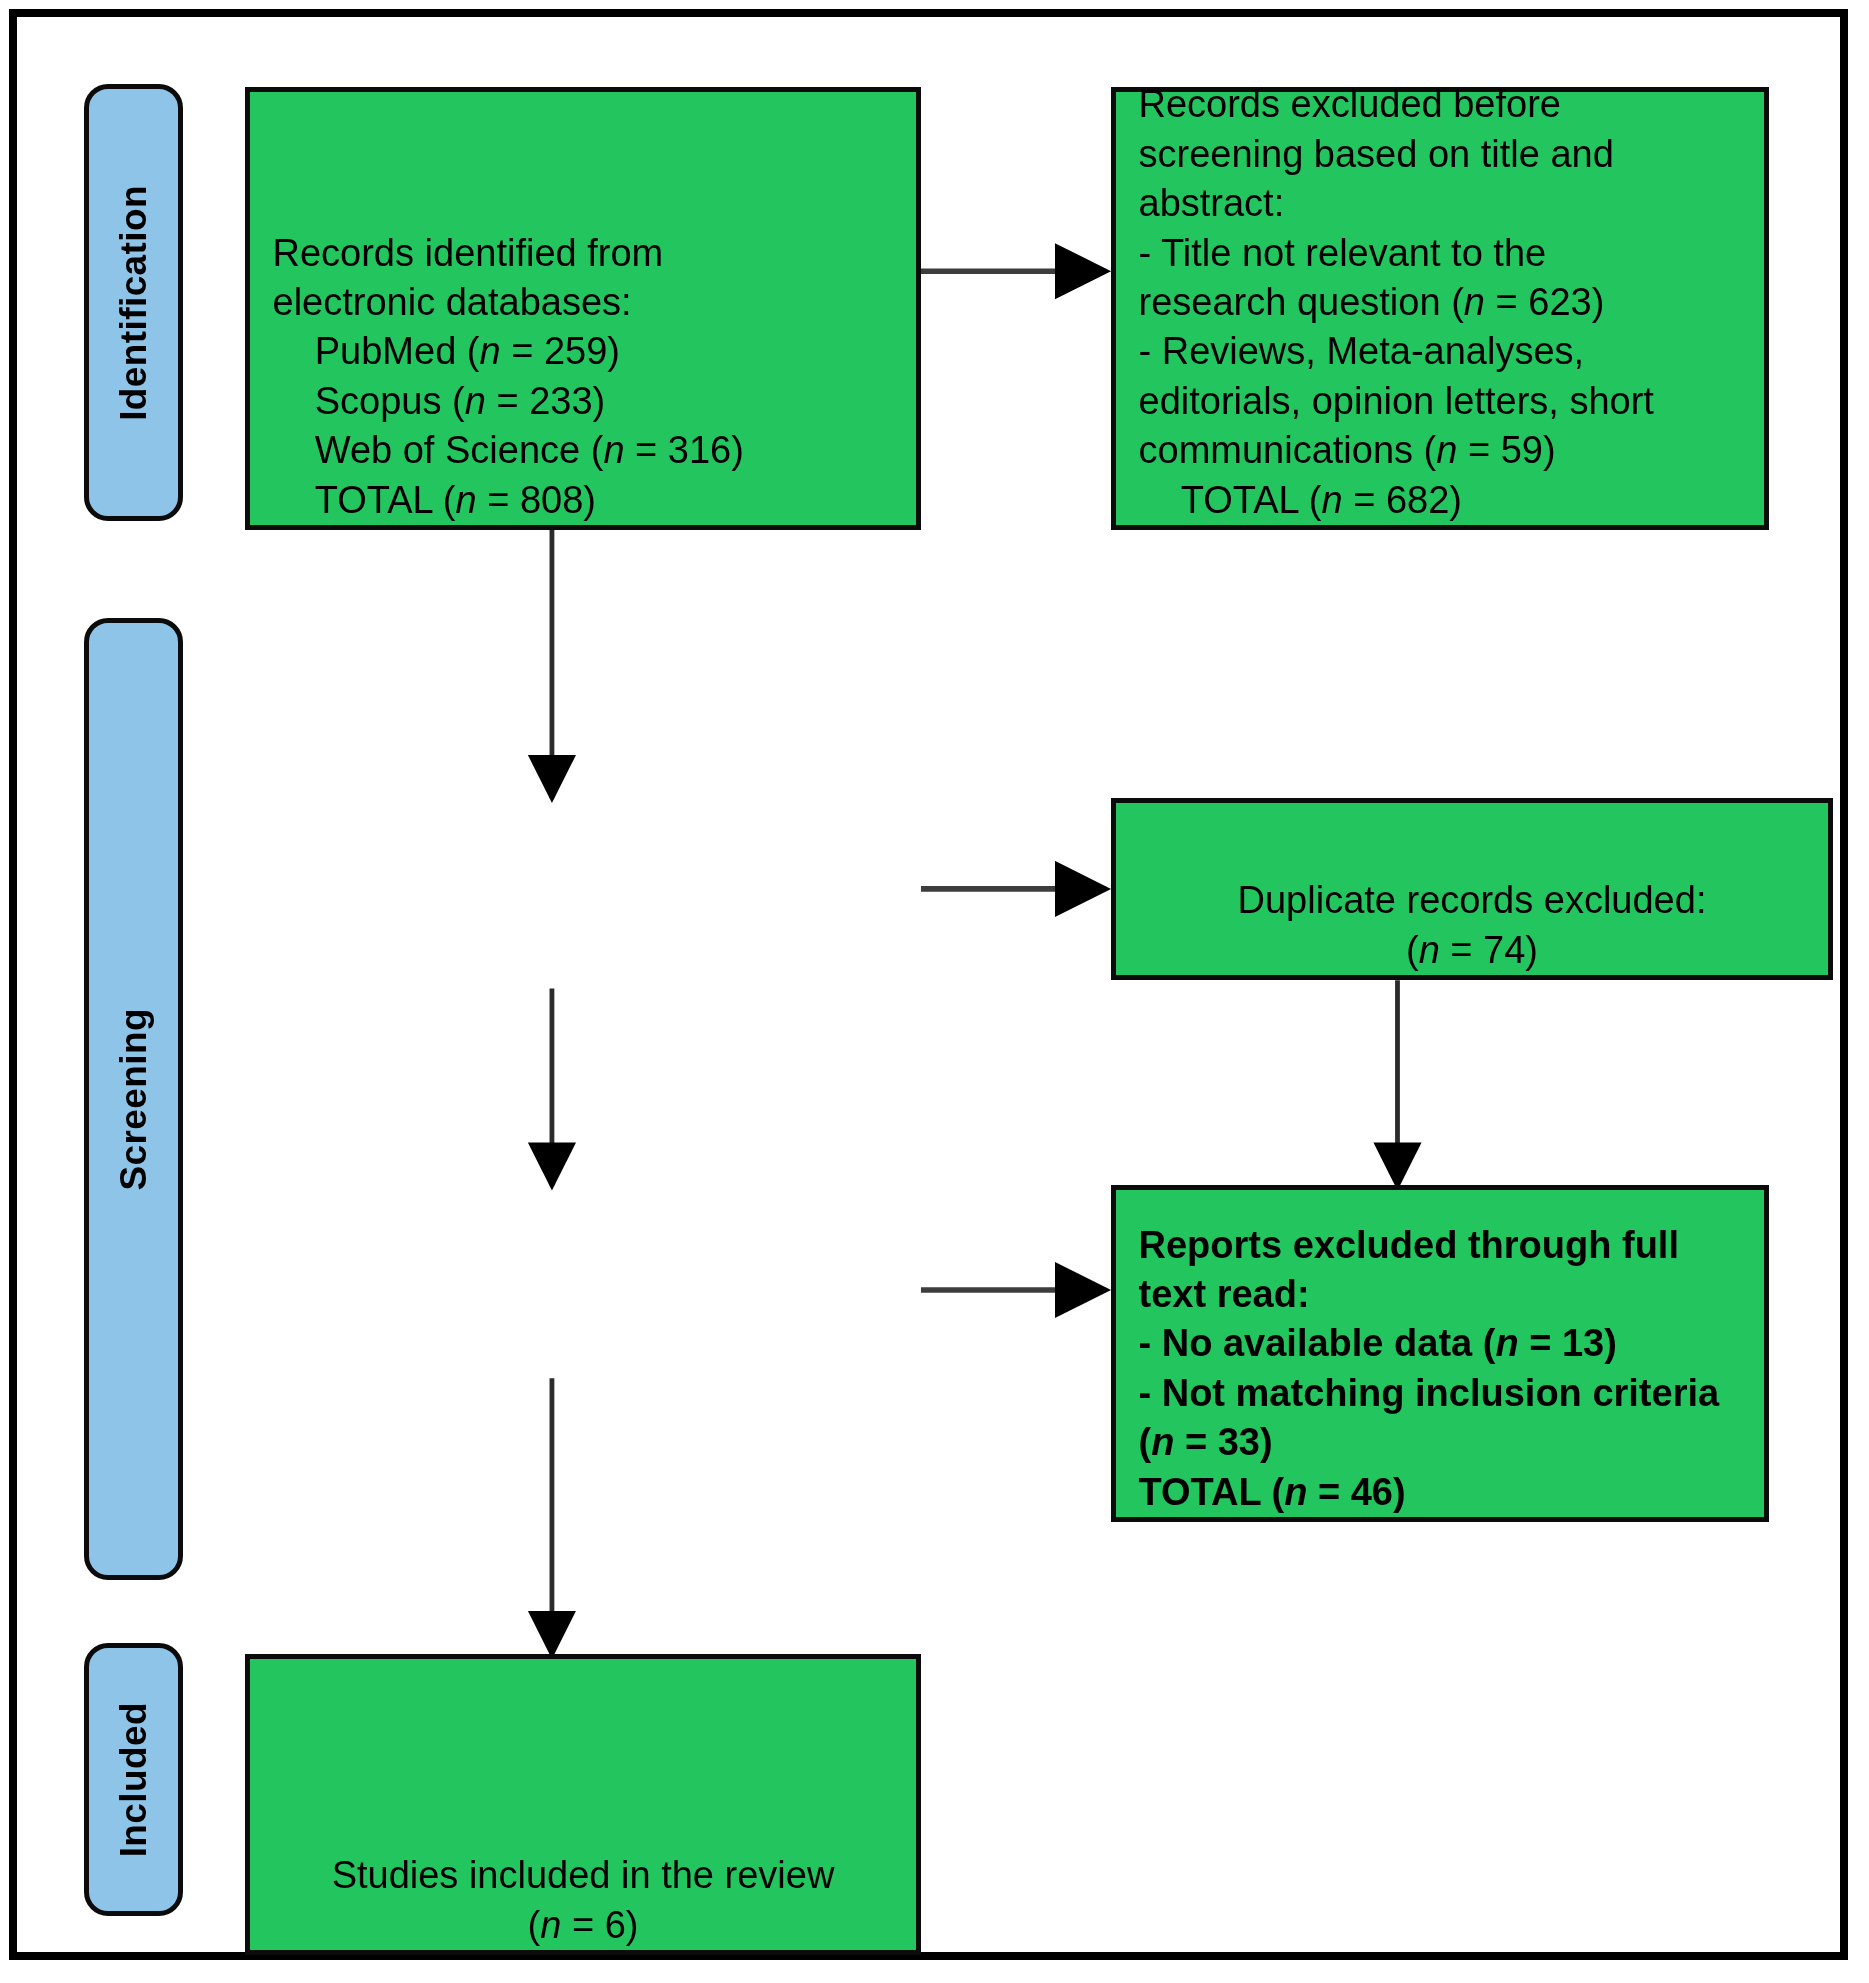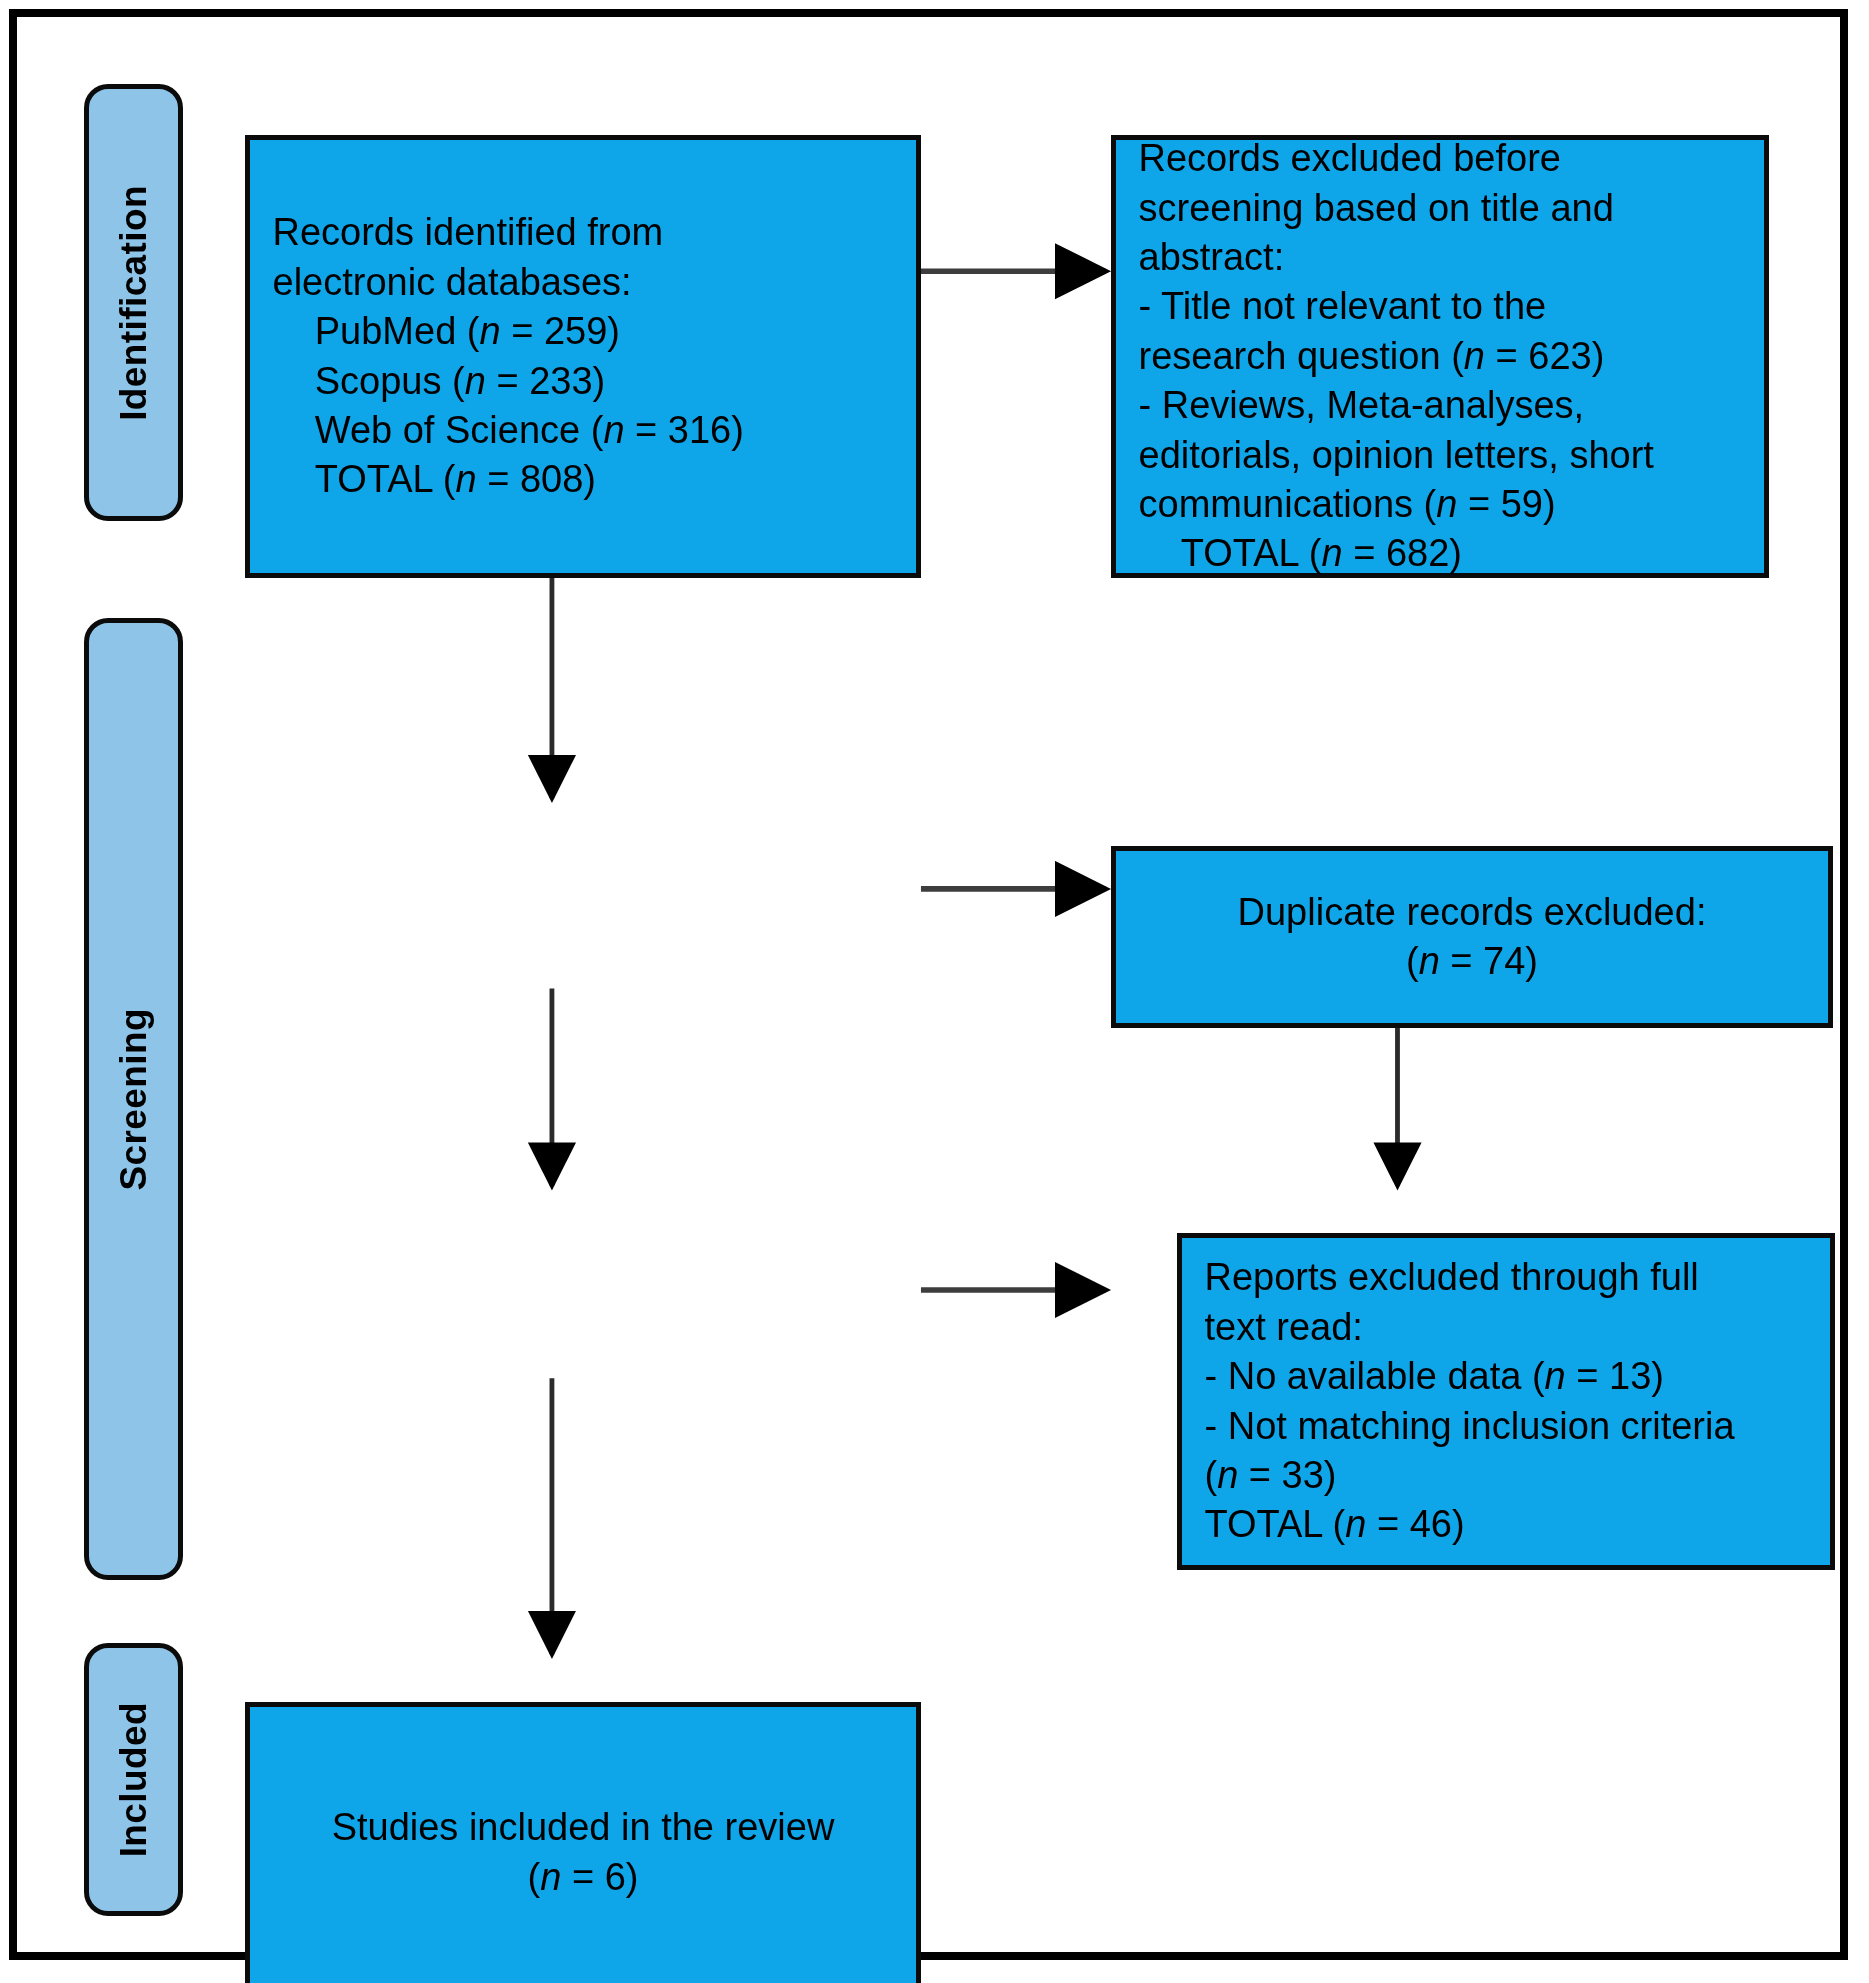--- a/index.html
+++ b/index.html
@@ -43,27 +43,26 @@
     transform: rotate(180deg);
     font-weight: bold;
     font-size: 37px;
     letter-spacing: 0.4px;
     color: #000000;
     white-space: nowrap;
   }
   
   .box {
     position: absolute;
-    background: #0ea5e9;
+    background: #22c55e;
     border: 5.6px solid #0b0b0b;
     box-sizing: border-box;
     display: flex;
     flex-direction: column;
-    justify-content: center;
-    margin-top: 48px;
+    justify-content: flex-end;
   }
   .box.centered {
     align-items: center;
     text-align: center;
   }
   .box-text {
     font-size: 38px;
     line-height: 1.30;
     color: #000000;
     white-space: pre-wrap;
@@ -158,21 +157,21 @@
 editorials, opinion letters, short
 communications (<i class="ital">n</i> = 59)
     TOTAL (<i class="ital">n</i> = 682)</div>
   </div>
 
   <div class="box centered" style="left:1111px; top:798px; width:722px; height:182px;">
     <div class="box-text">Duplicate records excluded:
 (<i class="ital">n</i> = 74)</div>
   </div>
 
-  <div class="box leftal" style="left:1177px; top:1185px; width:658px; height:337px;">
+  <div class="box leftal" style="left:1111px; top:1185px; width:658px; height:337px;font-weight:bold;">
     <div class="box-text">Reports excluded through full
 text read:
 - No available data (<i class="ital">n</i> = 13)
 - Not matching inclusion criteria
 (<i class="ital">n</i> = 33)
 TOTAL (<i class="ital">n</i> = 46)</div>
   </div>
 
 </div>
 

